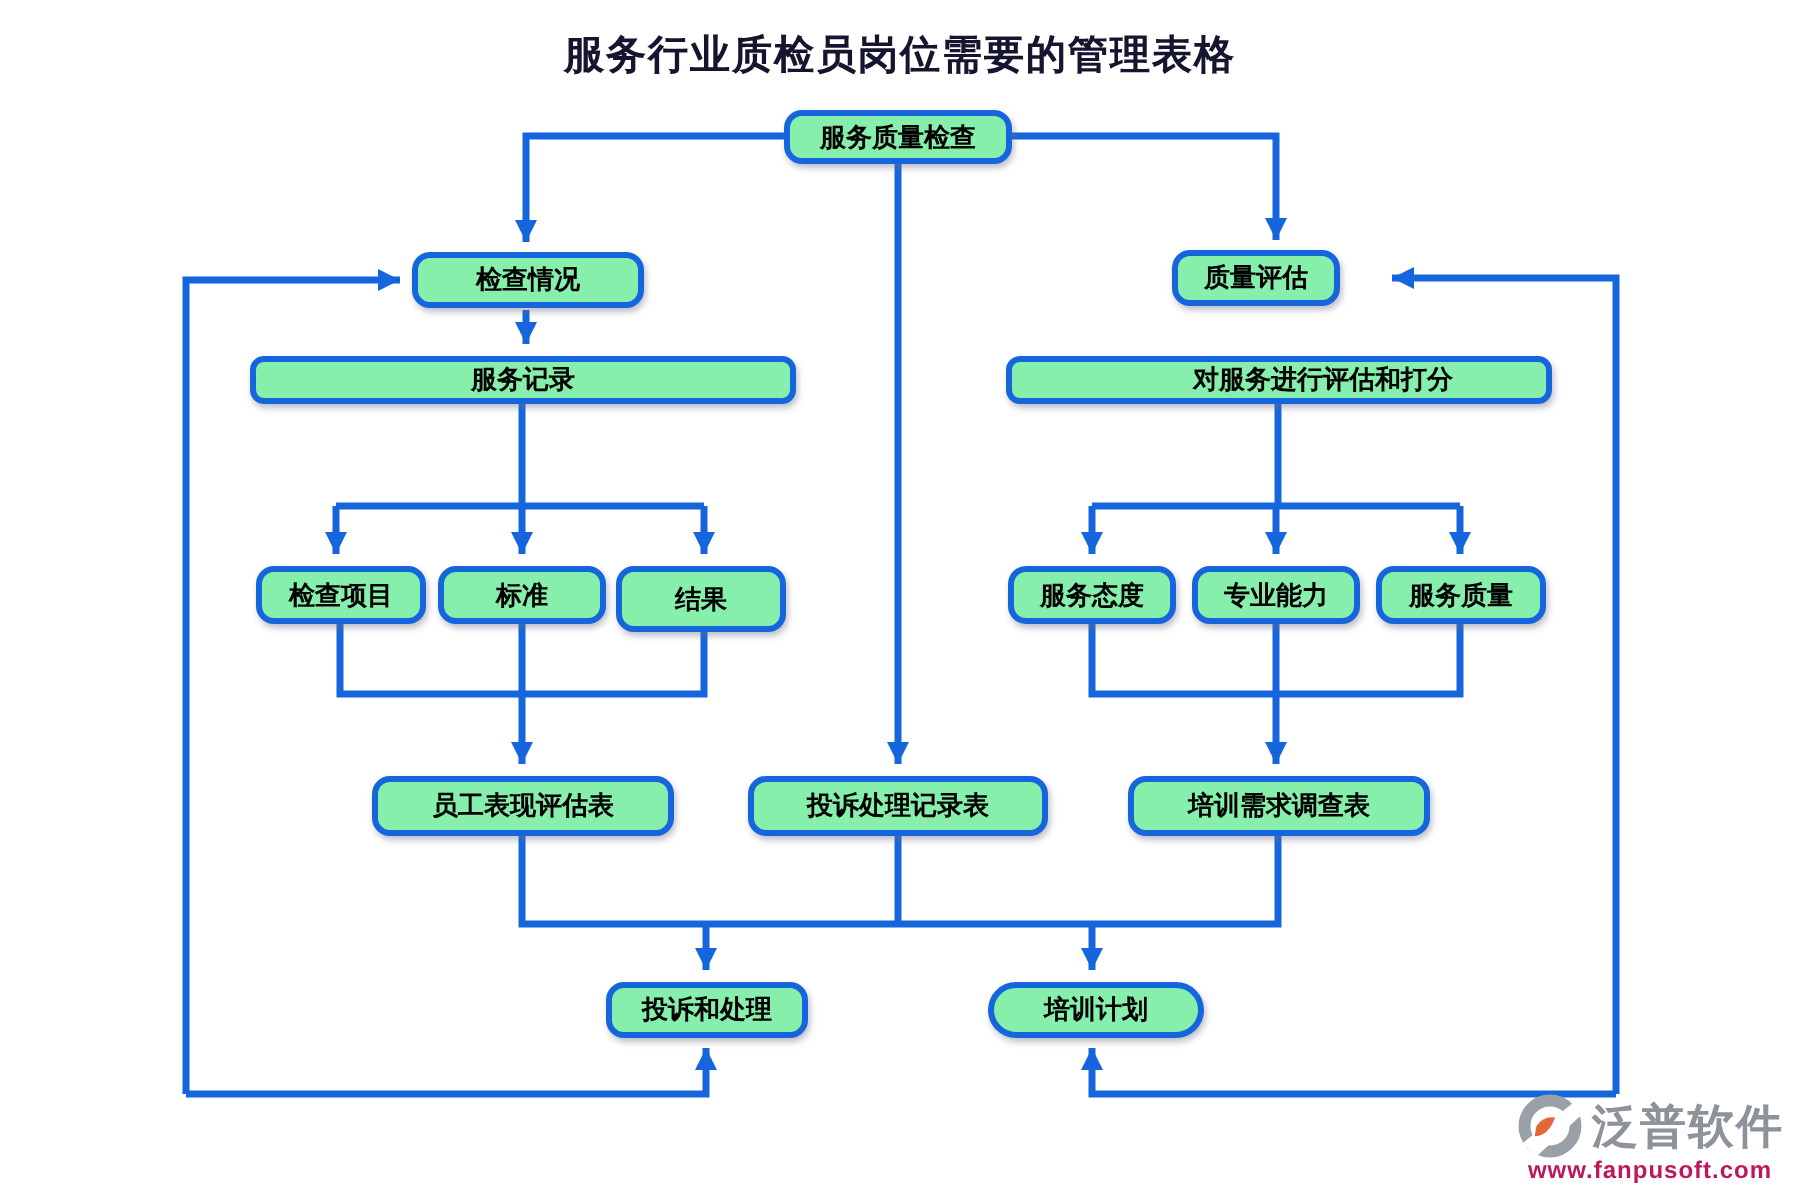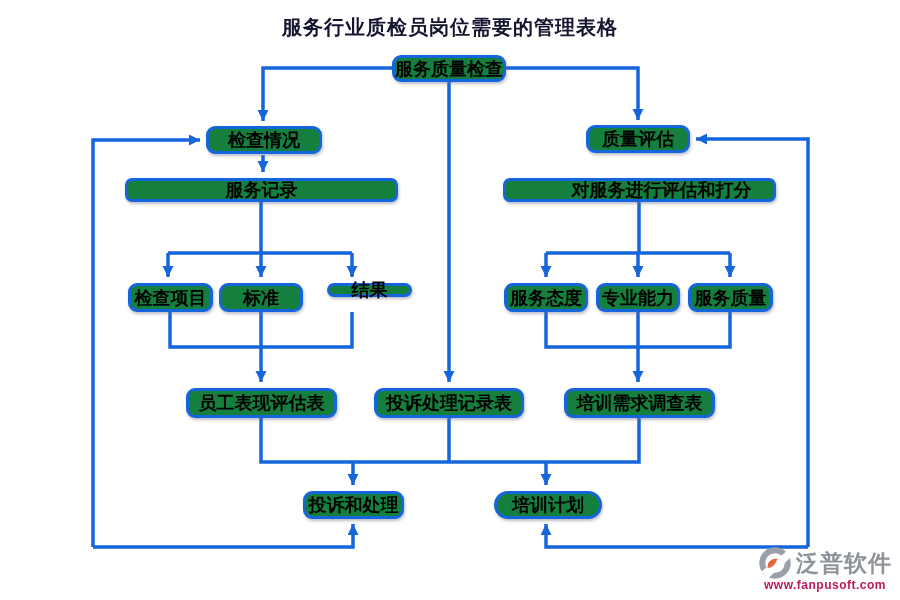--- a/index.html
+++ b/index.html
@@ -3,33 +3,33 @@
 <meta charset="utf-8">
 <style>
   html,body{margin:0;padding:0;background:#ffffff;}
   body{width:900px;height:600px;position:relative;overflow:hidden;
        font-family:"Liberation Sans","DejaVu Sans",sans-serif;}
   .stage{position:absolute;left:0;top:0;width:900px;height:600px;}
   .title{position:absolute;left:0;top:14px;width:900px;text-align:center;
          font-size:20px;font-weight:bold;color:#15152f;letter-spacing:1px;}
   svg.connectors{position:absolute;left:0;top:0;z-index:1;}
   .node{position:absolute;z-index:2;box-sizing:border-box;
-        background:#15803d;border:3px solid #1565dd;border-radius:9px;
+        background:#86efac;border:3px solid #1565dd;border-radius:9px;
         display:flex;align-items:center;justify-content:center;
-        font-size:18px;font-weight:bold;color:#000;
+        font-size:13px;font-weight:bold;color:#000;
         box-shadow:1px 2px 3px rgba(110,110,135,.45);}
   
   .n-root      {left:392px;top:55px; width:114px;height:27px;}
   .n-inspect   {left:206px;top:126px;width:116px;height:28px;}
-  .n-qeval     {left:586px;top:125px;width:104px;height:28px;}
+  .n-qeval     {left:586px;top:125px;width:84px;height:28px;}
   .n-record    {left:125px;top:178px;width:273px;height:24px;border-radius:7px;}
   .n-score     {left:503px;top:178px;width:273px;height:24px;border-radius:7px;padding-left:44px;}
   .n-items     {left:128px;top:283px;width:85px; height:29px;}
   .n-standard  {left:219px;top:283px;width:84px; height:29px;}
-  .n-result    {left:327px;top:283px;width:85px; height:14px;}
+  .n-result    {left:308px;top:283px;width:85px; height:33px;}
   .n-attitude  {left:504px;top:283px;width:84px; height:29px;text-align:right;}
   .n-ability   {left:596px;top:283px;width:84px; height:29px;}
   .n-quality   {left:688px;top:283px;width:85px; height:29px;}
   .n-perf      {left:186px;top:388px;width:151px;height:30px;}
   .n-compform  {left:374px;top:388px;width:150px;height:30px;}
   .n-trainform {left:564px;top:388px;width:151px;height:30px;}
   .n-chandle   {left:303px;top:491px;width:101px;height:28px;}
   .n-tplan     {left:494px;top:491px;width:108px;height:28px;border-radius:14px;}
   
   .logo{position:absolute;right:8px;top:546px;z-index:3;text-align:center;

